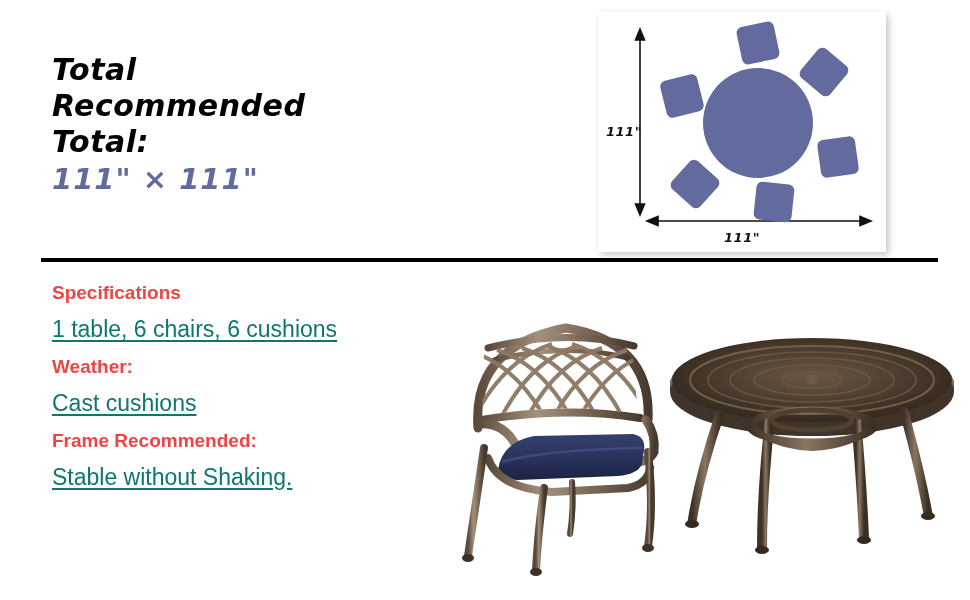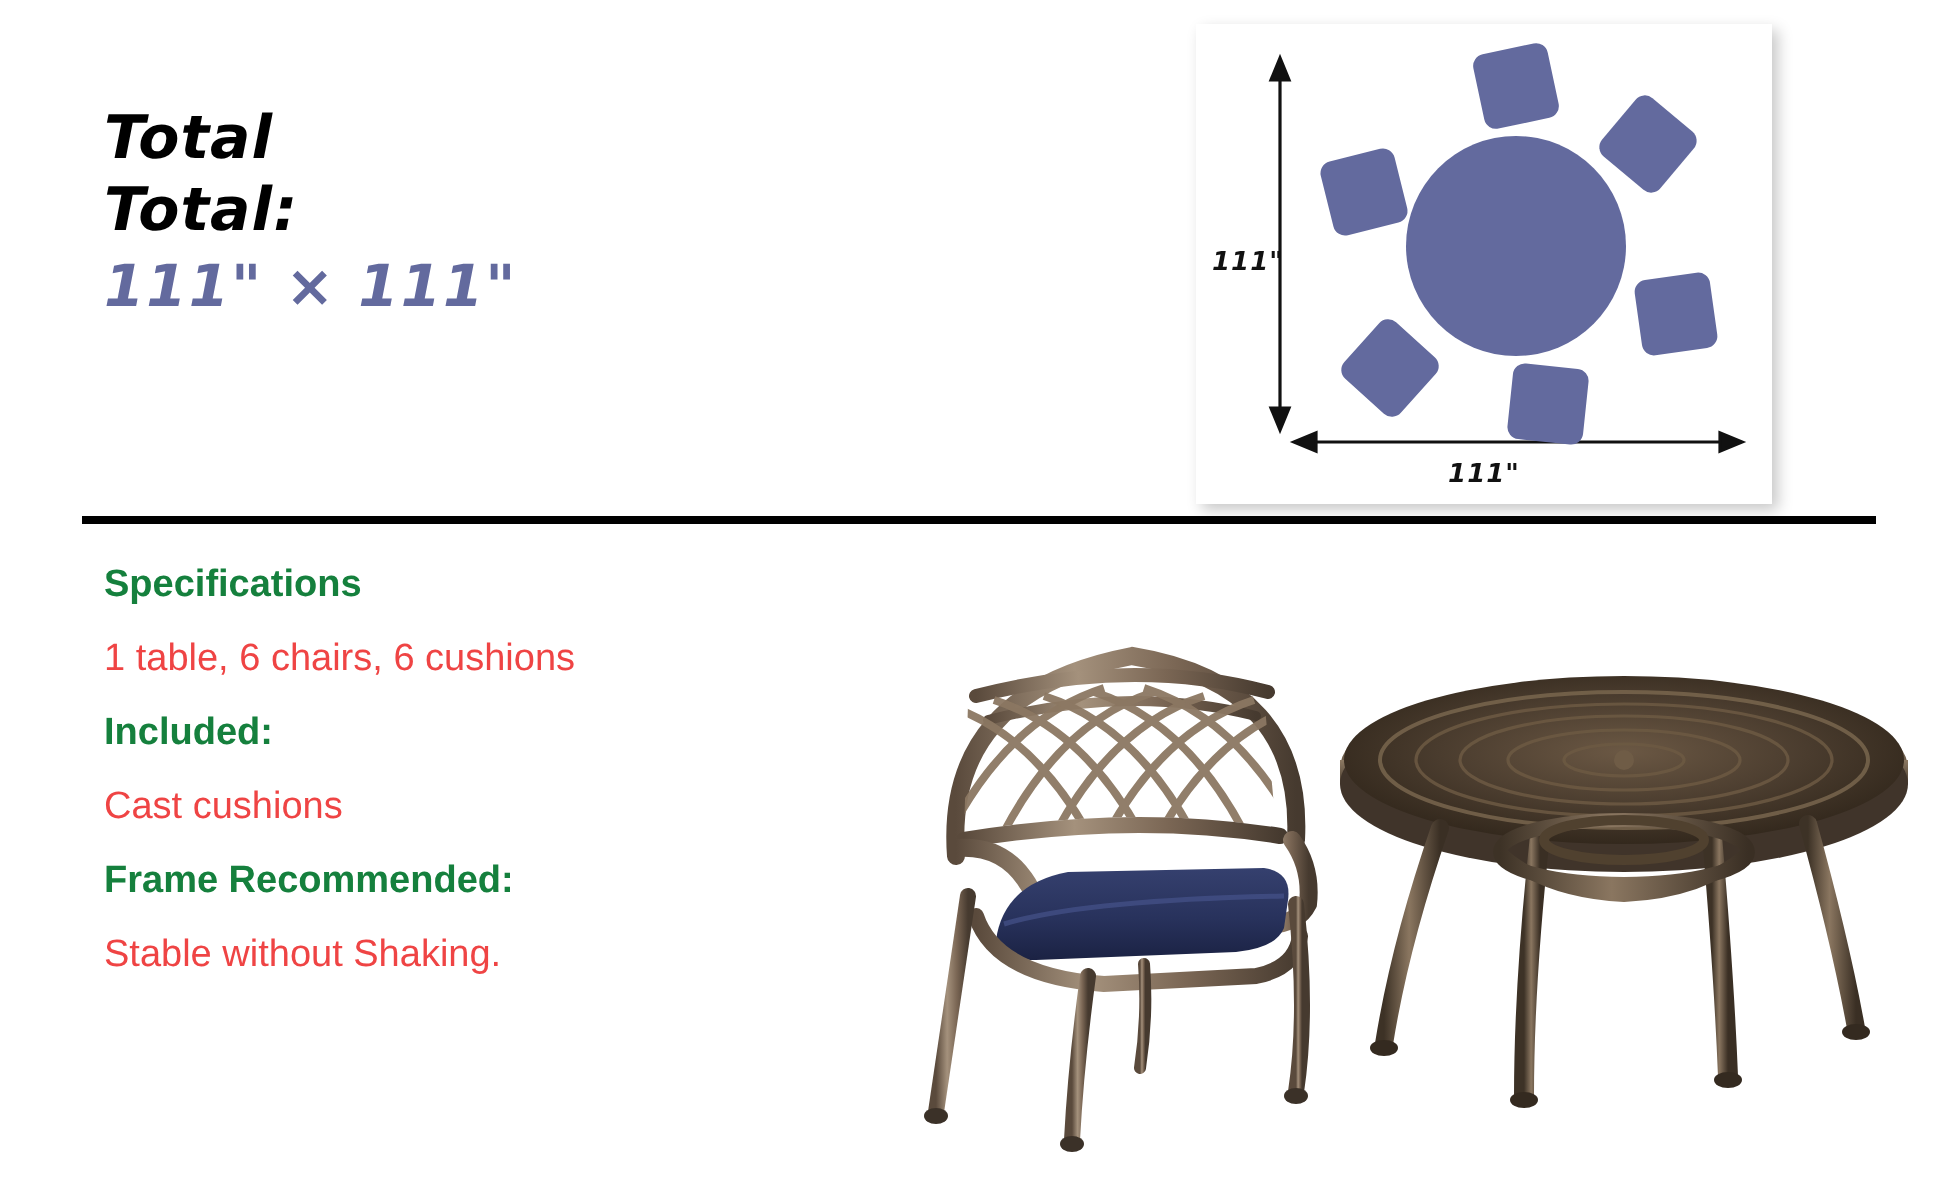--- a/index.html
+++ b/index.html
@@ -45,40 +45,41 @@
   
   .divider{
     position:absolute;left:41px;top:258px;width:897px;height:4px;
     background:#000000;
   }
 
   
   .spec-block{position:absolute;left:52px;top:274px;width:430px;}
   .spec-label{
     font-weight:bold;font-size:19px;line-height:37px;
-    color:#15803d;white-space:nowrap;
+    color:#ef4444;white-space:nowrap;
   }
   .spec-value{
-    font-size:19px;line-height:37px;color:#ef4444;
-    text-underline-offset:3px;
+    font-size:23px;line-height:37px;color:#0f766e;
+    text-decoration:underline;text-underline-offset:3px;
     white-space:nowrap;
   }
 
   
   .photo{position:absolute;}
   .photo-chair{left:442px;top:302px;width:250px;height:292px;}
   .photo-table{left:662px;top:322px;width:300px;height:268px;}
 </style>
 </head>
 <body>
 
 <div id="page">
 
   <div class="headline-block">
     <div class="headline-line">Total</div>
+    <div class="headline-line">Recommended</div>
     <div class="headline-line">Total:</div>
     <div class="headline-dim">111" × 111"</div>
   </div>
 
   <div class="diagram-card">
     <div class="diagram-inner">
       <svg width="288" height="240" viewBox="0 0 288 240" xmlns="http://www.w3.org/2000/svg">
 
         <g stroke="#111111" stroke-width="1.6" fill="#111111">
           <line x1="42" y1="24" x2="42" y2="196"></line>
@@ -106,21 +107,21 @@
       <div class="dim-label vertical">111"</div>
       <div class="dim-label horizontal">111"</div>
     </div>
   </div>
 
   <div class="divider"></div>
 
   <div class="spec-block">
     <div class="spec-label">Specifications</div>
     <div class="spec-value">1 table, 6 chairs, 6 cushions</div>
-    <div class="spec-label">Included:</div>
+    <div class="spec-label">Weather:</div>
     <div class="spec-value">Cast cushions</div>
     <div class="spec-label">Frame Recommended:</div>
     <div class="spec-value">Stable without Shaking.</div>
   </div>
 
   <div class="photo photo-chair">
     <svg width="250" height="292" viewBox="0 0 250 292" xmlns="http://www.w3.org/2000/svg">
       <defs>
         <linearGradient id="metal" x1="0" y1="0" x2="1" y2="0">
           <stop offset="0%" stop-color="#5a4a3c"></stop>

